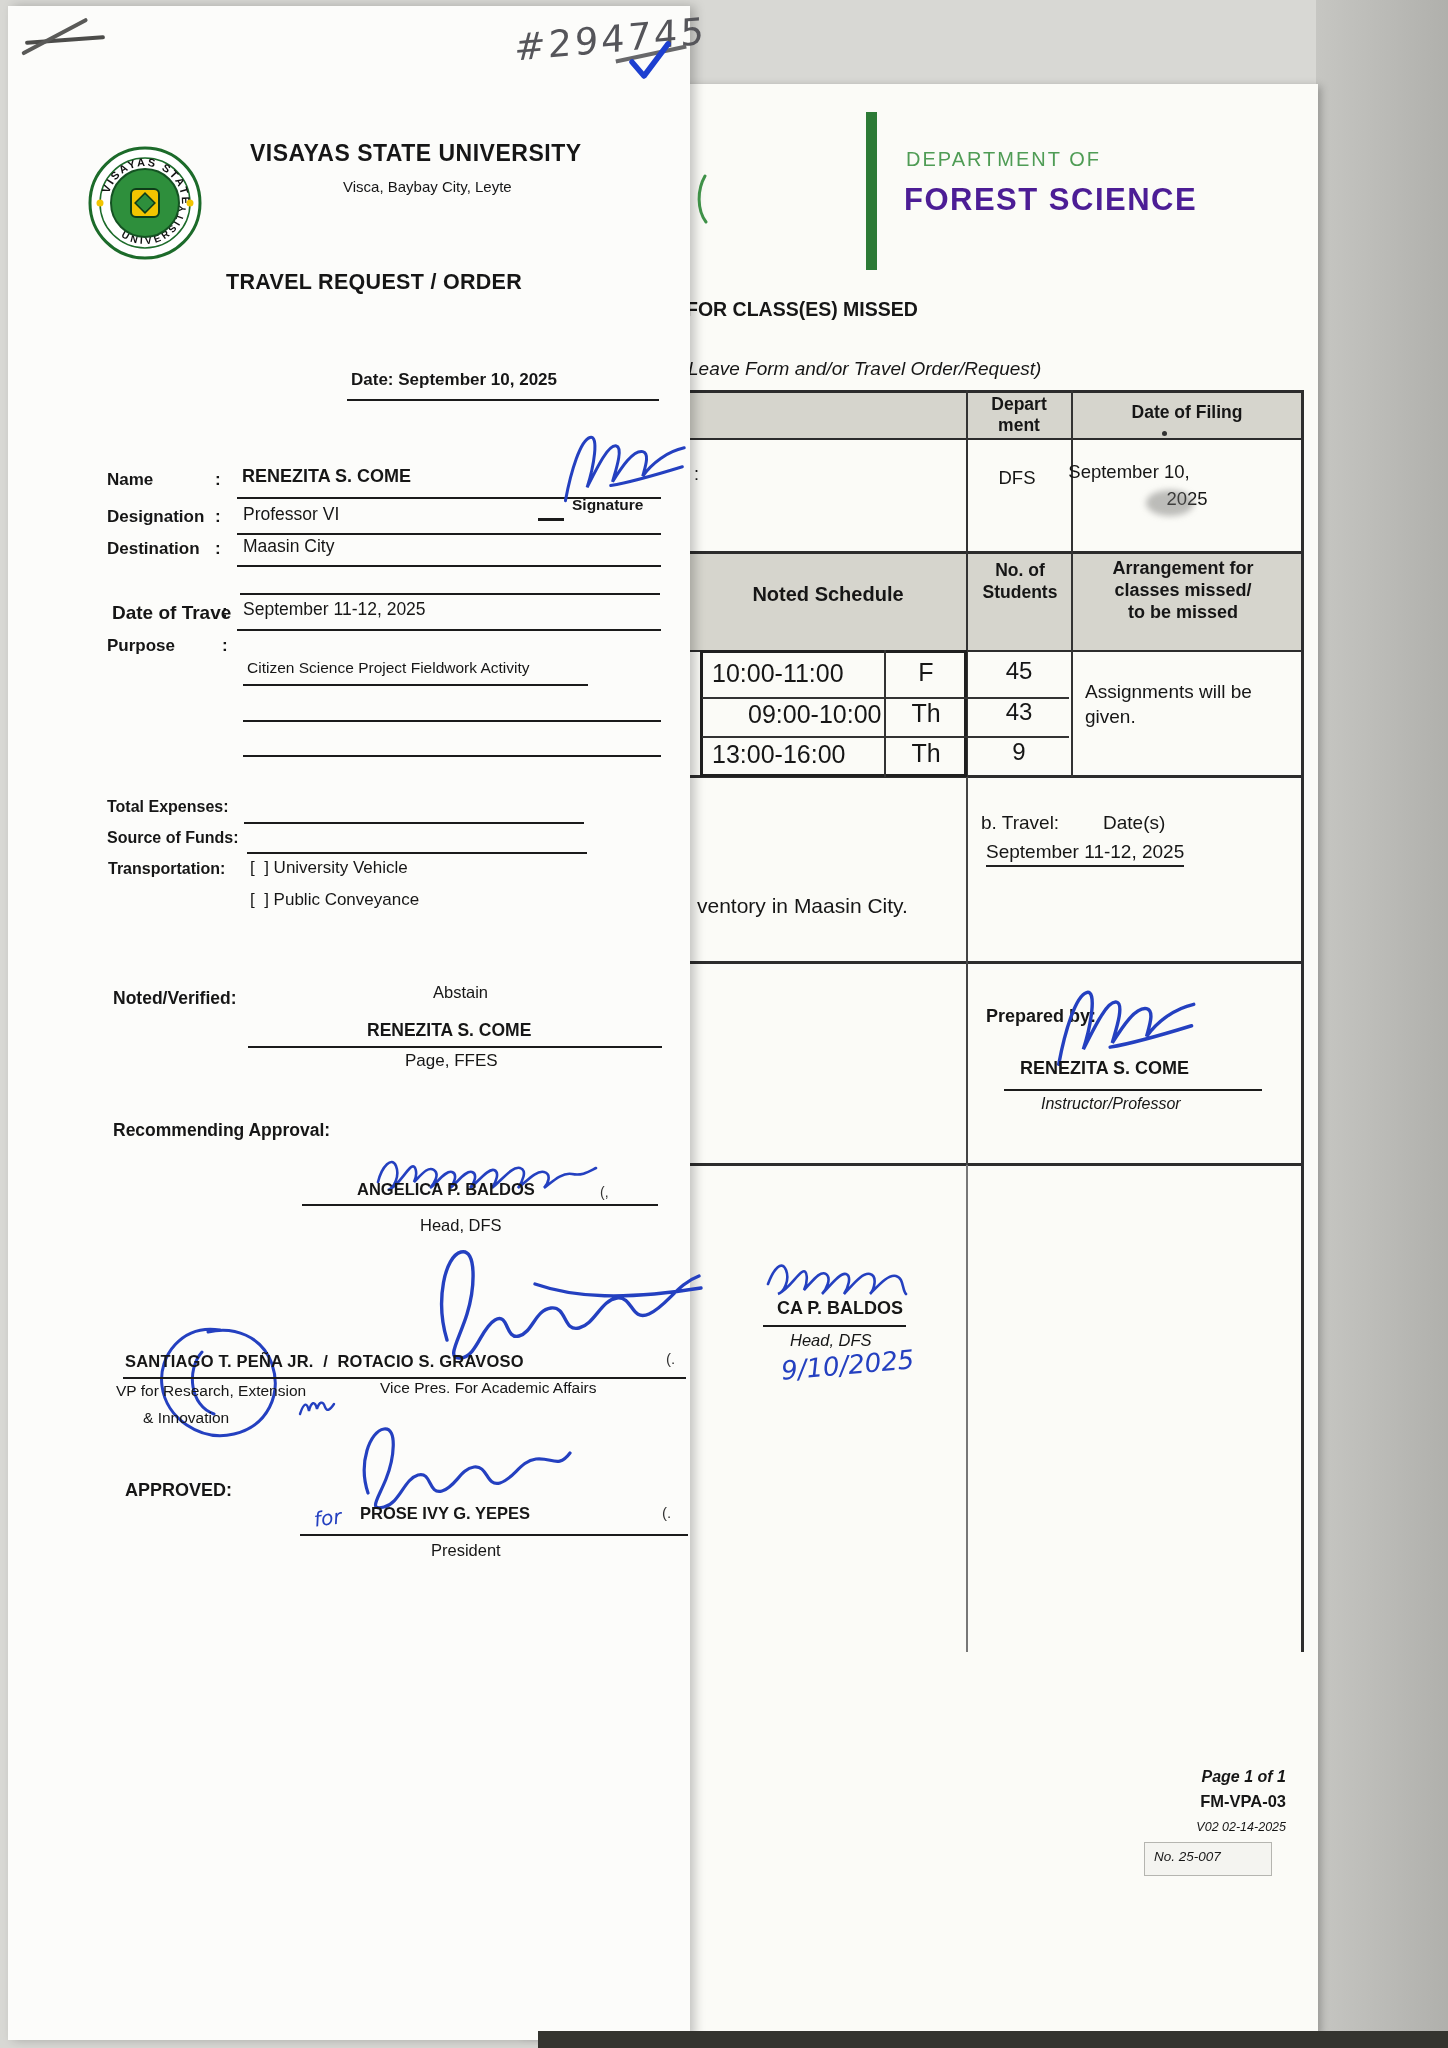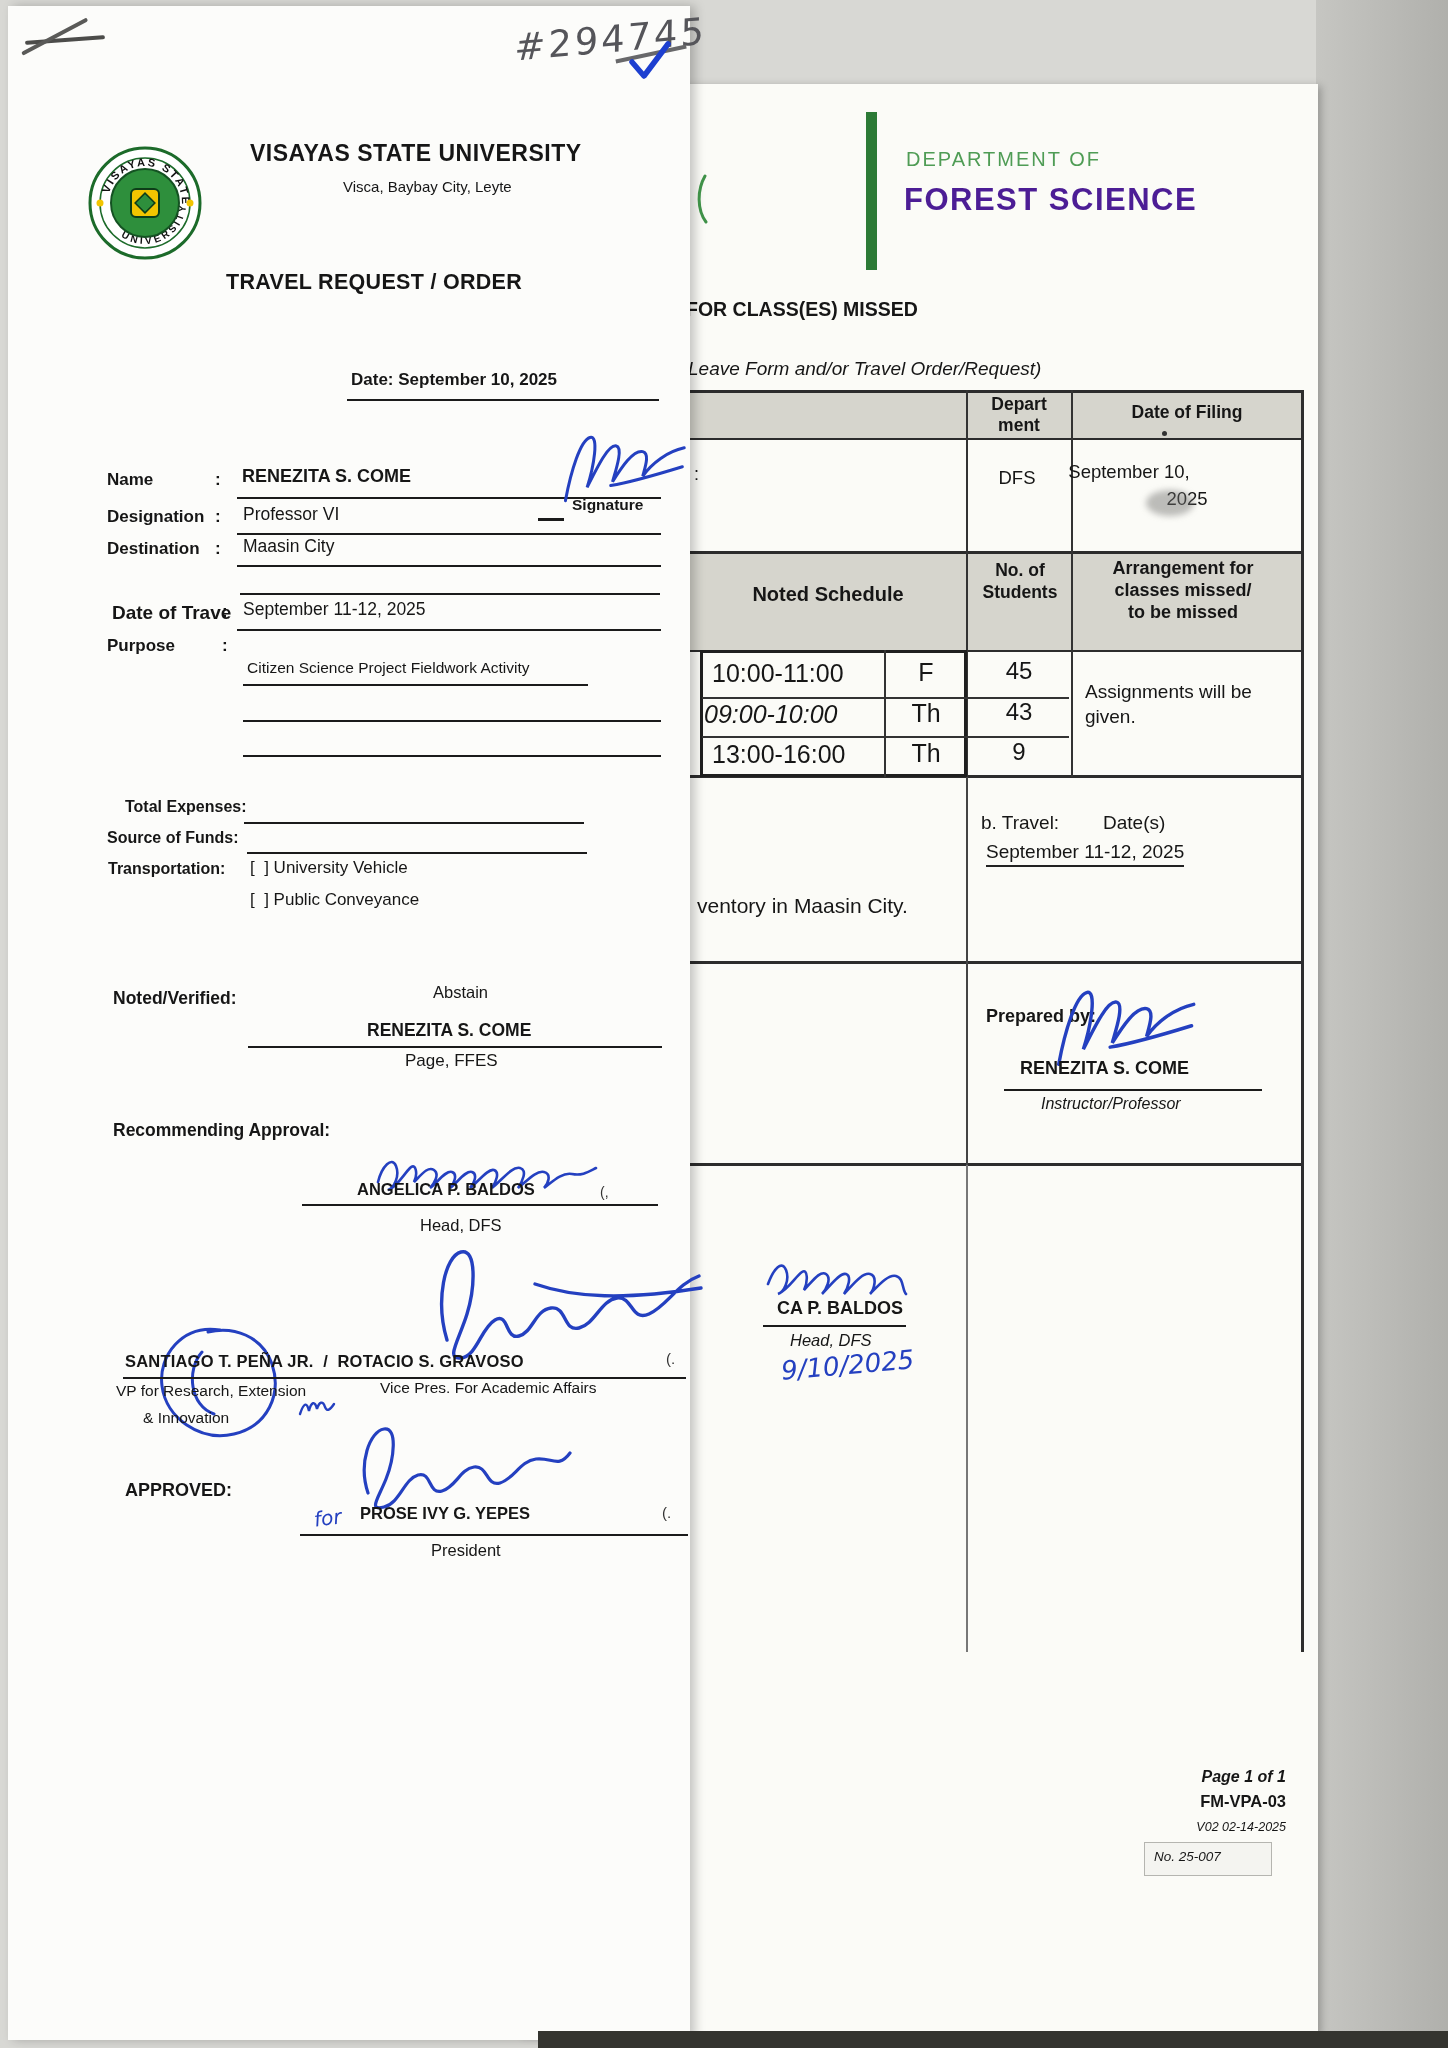--- a/index.html
+++ b/index.html
@@ -72,21 +72,21 @@
 
     <div class="abs" style="left:700px;top:650px;width:267px;height:127px;border:3px solid #1f1f1f;box-sizing:border-box;"></div>
     <div class="vline" style="left:884px;top:650px;width:2px;height:127px;background:#333;"></div>
     <div class="hline" style="left:702px;top:697px;width:367px;height:2px;background:#333;"></div>
     <div class="hline" style="left:702px;top:736px;width:367px;height:2px;background:#333;"></div>
 
     <div class="abs" style="left:712px;top:659px;font-size:25px;">10:00-11:00</div>
     <div class="abs ctr" style="left:886px;top:658px;width:80px;font-size:25px;">F</div>
     <div class="abs ctr" style="left:969px;top:657px;width:100px;font-size:24px;">45</div>
 
-    <div class="abs" style="left:704px;top:700px;font-size:25px;font-style:italic;">09:00-10:00</div>
+    <div class="abs" style="left:748px;top:700px;font-size:25px;">09:00-10:00</div>
     <div class="abs ctr" style="left:886px;top:699px;width:80px;font-size:25px;">Th</div>
     <div class="abs ctr" style="left:969px;top:698px;width:100px;font-size:24px;">43</div>
 
     <div class="abs" style="left:712px;top:740px;font-size:25px;">13:00-16:00</div>
     <div class="abs ctr" style="left:886px;top:739px;width:80px;font-size:25px;">Th</div>
     <div class="abs ctr" style="left:969px;top:738px;width:100px;font-size:24px;">9</div>
 
     <div class="abs" style="left:1085px;top:680px;width:200px;font-size:19px;line-height:1.3;">Assignments will be given.</div>
 
     <div class="abs" style="left:697px;top:894px;font-size:21px;">ventory in Maasin City.</div>
@@ -185,21 +185,21 @@
     <div class="ul" style="left:243px;top:684px;width:345px;"></div>
     <div class="ul" style="left:243px;top:720px;width:418px;"></div>
     <div class="ul" style="left:243px;top:755px;width:418px;"></div>
 
     <svg class="abs" style="left:556px;top:424px;" width="132" height="92" viewBox="0 0 140 95" fill="none">
       <path d="M10 80 C16 48 26 16 36 13 C46 10 40 44 33 66 C45 42 56 20 64 22 C72 24 62 52 60 60 C70 44 82 26 92 28 C100 30 94 46 92 54 C102 40 118 28 136 24 M58 64 C82 60 108 52 134 44" stroke="#2440c0" stroke-width="3.2" stroke-linecap="round"></path>
     </svg>
     <div class="abs b" style="left:572px;top:496px;font-size:15.5px;">Signature</div>
     <div class="ul" style="left:538px;top:518px;width:26px;height:3px;"></div>
 
-    <div class="abs b" style="left:107px;top:798px;font-size:16px;margin-left:18px;">Total Expenses:</div>
+    <div class="abs b" style="left:107px;top:798px;font-size:16px;">Total Expenses:</div>
     <div class="ul" style="left:244px;top:822px;width:340px;"></div>
     <div class="abs b" style="left:107px;top:829px;font-size:16px;">Source of Funds:</div>
     <div class="ul" style="left:247px;top:852px;width:340px;"></div>
     <div class="abs b" style="left:108px;top:860px;font-size:16px;">Transportation:</div>
     <div class="abs pre" style="left:250px;top:858px;font-size:17px;">[  ] University Vehicle</div>
     <div class="abs pre" style="left:250px;top:890px;font-size:17px;">[  ] Public Conveyance</div>
 
     <div class="abs b" style="left:113px;top:988px;font-size:17.5px;">Noted/Verified:</div>
     <div class="abs" style="left:433px;top:983px;font-size:16.5px;">Abstain</div>
     <div class="abs b" style="left:367px;top:1020px;font-size:17.5px;">RENEZITA S. COME</div>

